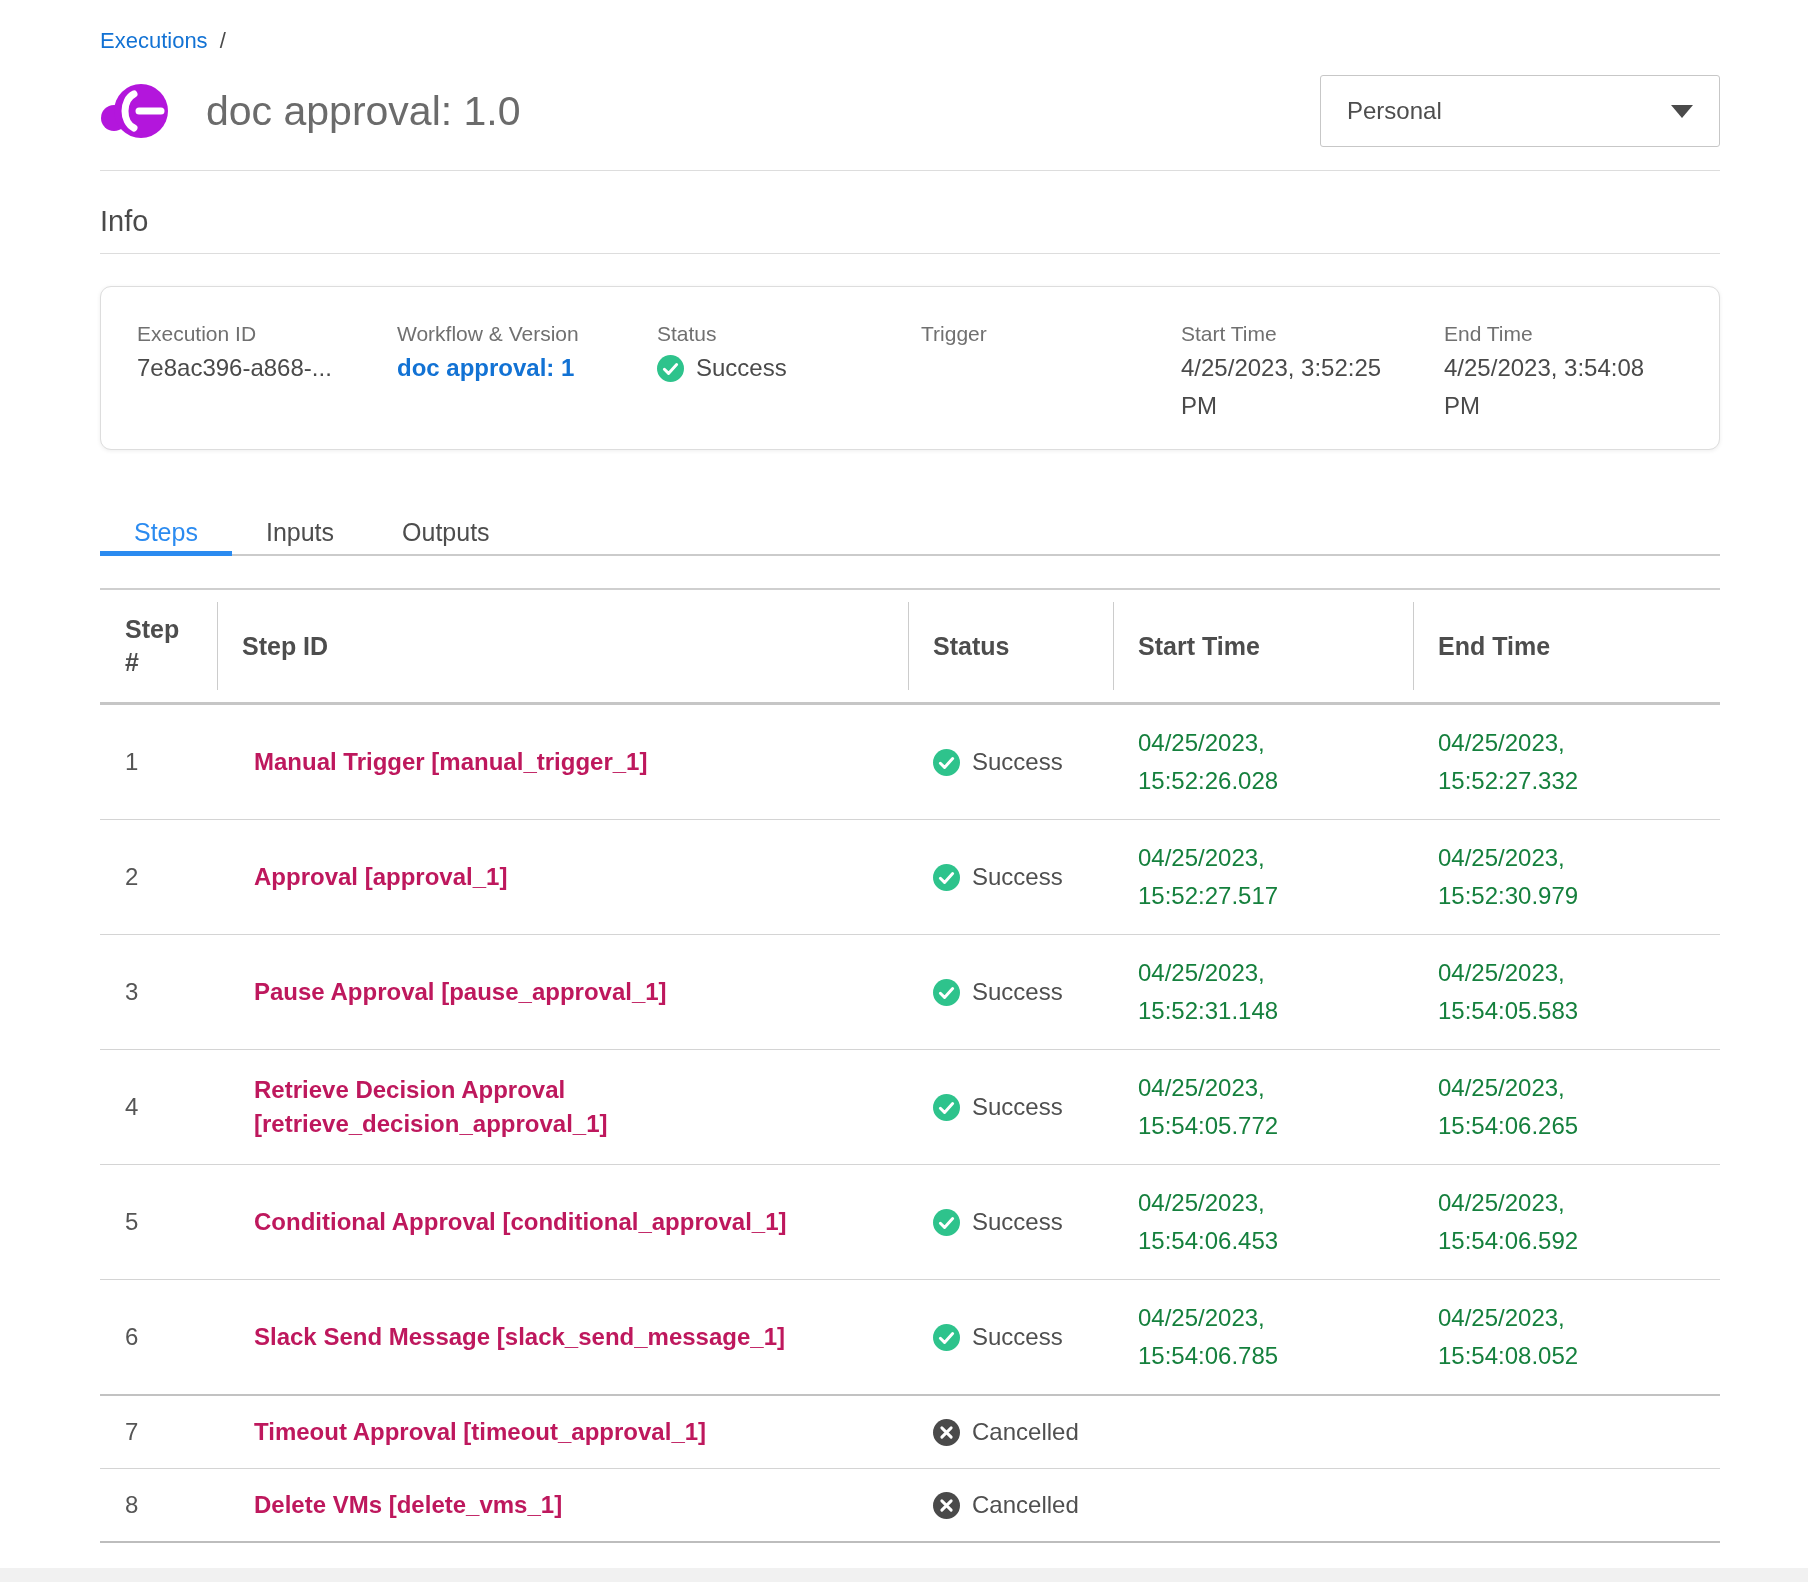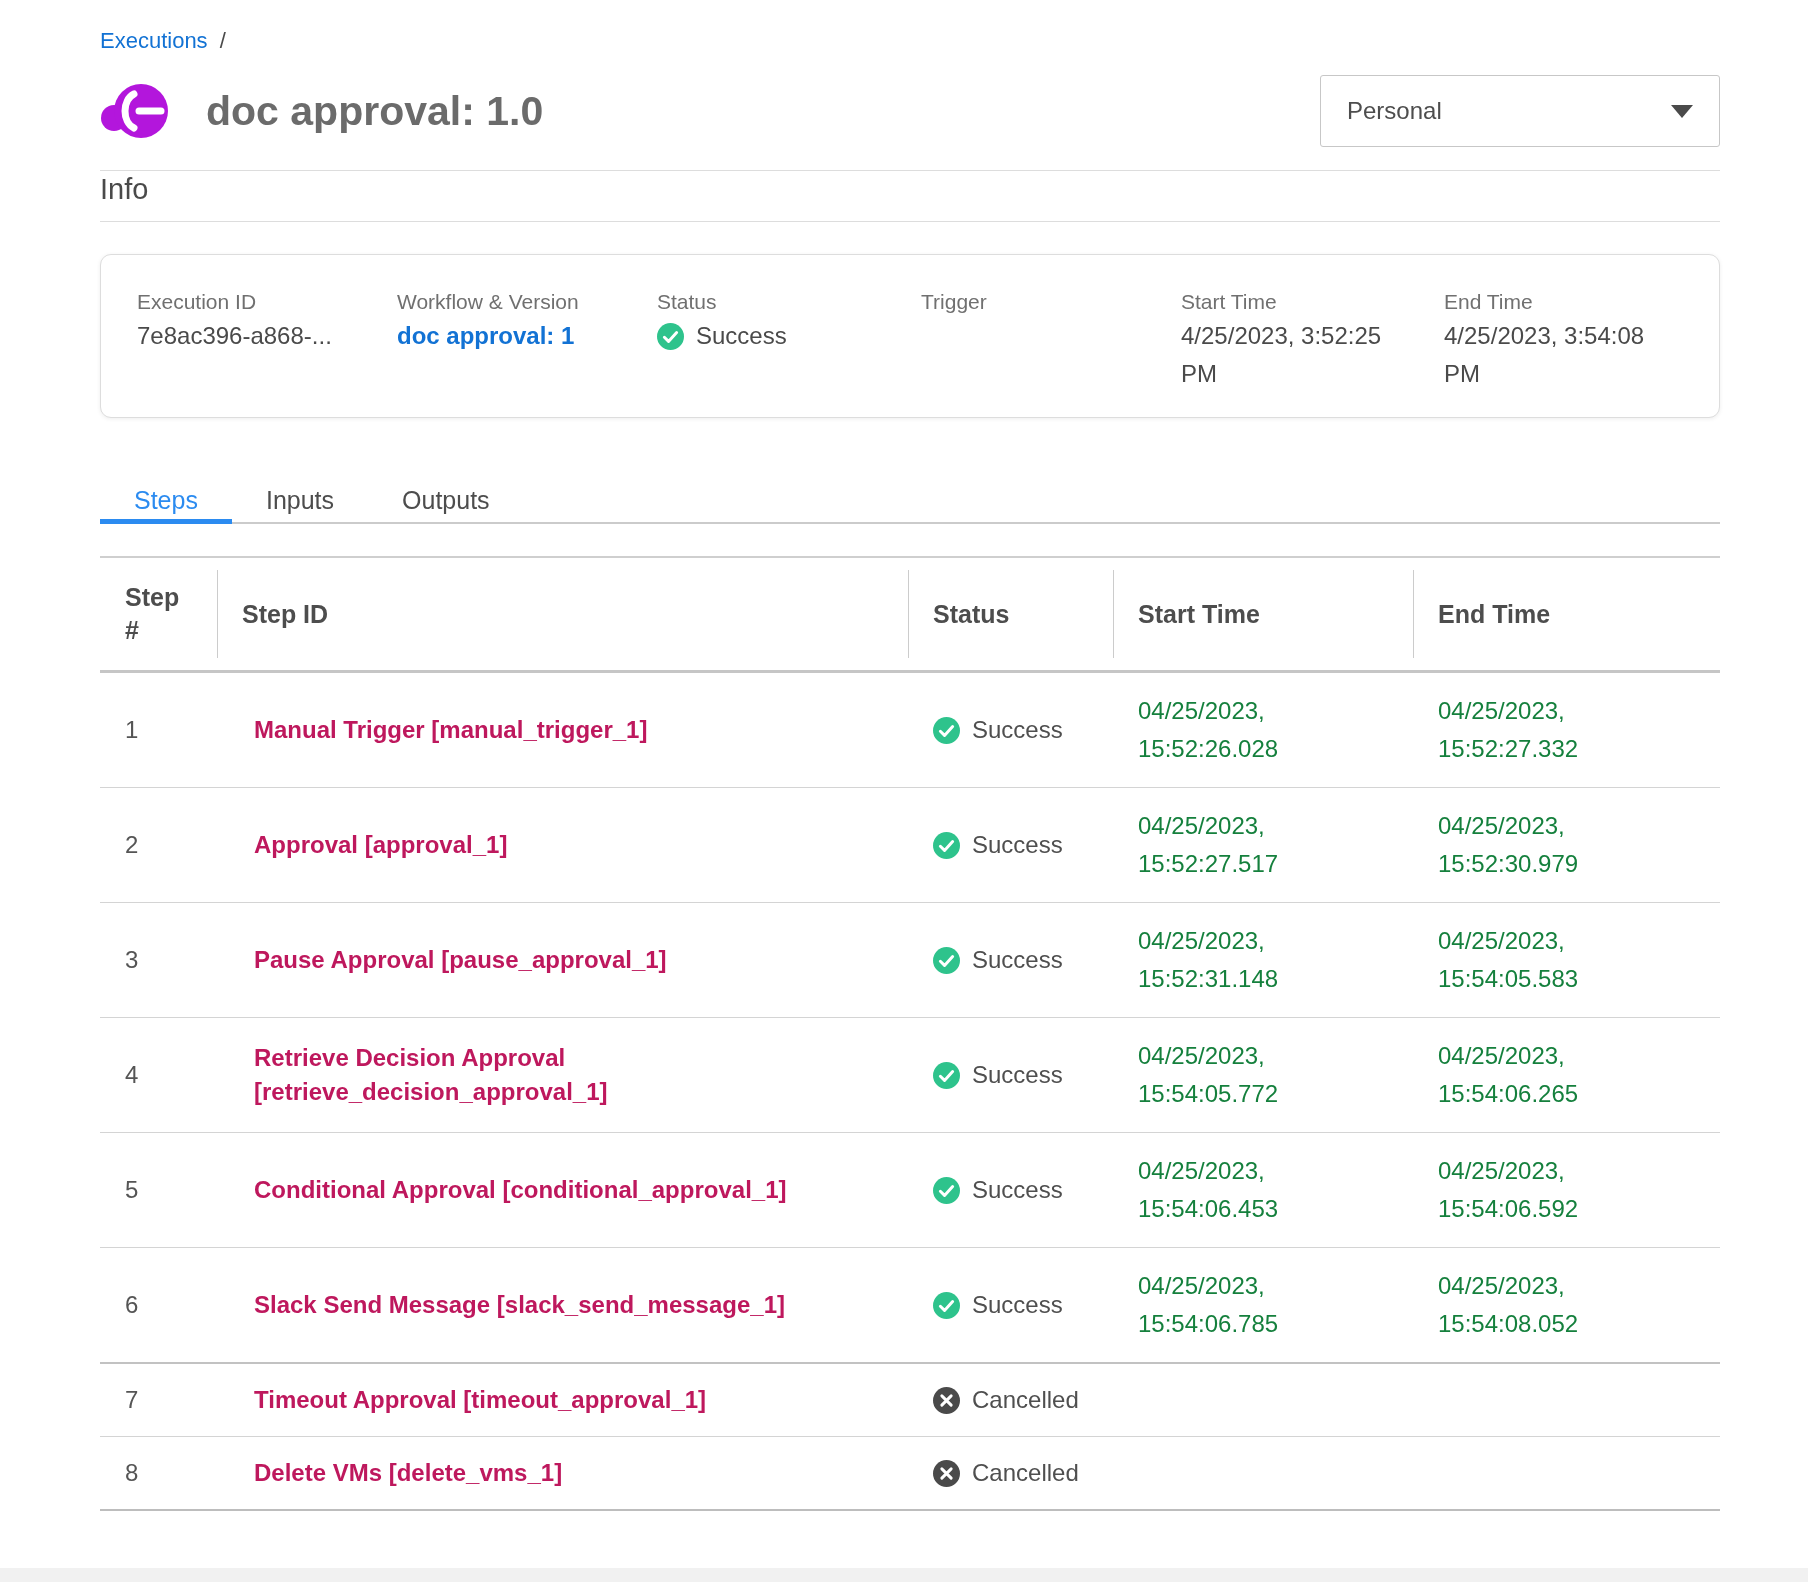--- a/index.html
+++ b/index.html
@@ -12,34 +12,34 @@
 
   
   .breadcrumb{font-size:22px;line-height:26px;}
   .breadcrumb a{color:#1272d4;text-decoration:none;cursor:pointer;}
   .breadcrumb .sep{color:#4a4a4a;margin-left:12px;}
 
   
   .title-row{display:flex;align-items:center;margin-top:24px;height:66px;}
   .logo{width:68px;height:60px;flex:0 0 auto;margin-right:22px;}
   .page-title{font-size:41px;font-weight:700;color:#4f4f4f;white-space:nowrap;}
-  .page-subtitle{font-size:41px;font-weight:700;color:#6b6b6b;margin-left:16px;white-space:nowrap;}
+  .page-subtitle{font-size:41px;font-weight:400;color:#6b6b6b;margin-left:16px;white-space:nowrap;}
   .scope-select{
     margin-left:auto;width:400px;height:72px;border:1px solid #c7c7c7;border-radius:3px;
     display:flex;align-items:center;padding:0 26px;box-sizing:border-box;
     font-size:24px;color:#4d4d4d;cursor:pointer;background:#fff;
   }
   .caret{width:0;height:0;border-left:11px solid transparent;border-right:11px solid transparent;
     border-top:13px solid #4a4a4a;margin-left:auto;}
 
   .divider{height:1px;background:#dddddd;}
   .divider-title{margin-top:26px;}
   .divider-info{margin-top:14px;}
 
-  .info-heading{font-size:29px;line-height:36px;font-weight:400;color:#4a4a4a;}
+  .info-heading{font-size:29px;line-height:36px;font-weight:400;color:#4a4a4a;margin-top:32px;}
 
   
   .info-card{
     margin-top:32px;border:1px solid #ddd;border-radius:11px;background:#fff;
     box-shadow:0 1px 4px rgba(0,0,0,0.07);
     padding:34px 0 24px 36px;
     display:grid;grid-template-columns:260px 260px 264px 260px 263px 1fr;
   }
   .field .label{font-size:21px;color:#707070;line-height:26px;}
   .field .value{font-size:24px;color:#4a4a4a;margin-top:2px;line-height:38px;padding-right:34px;}

